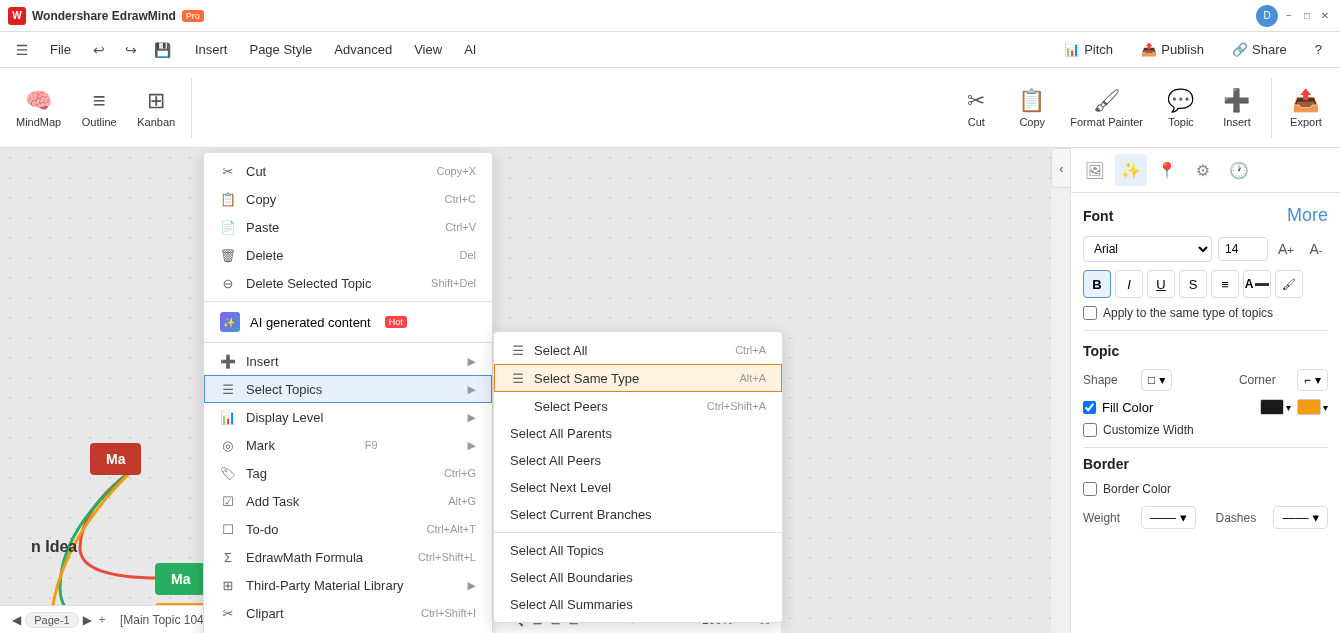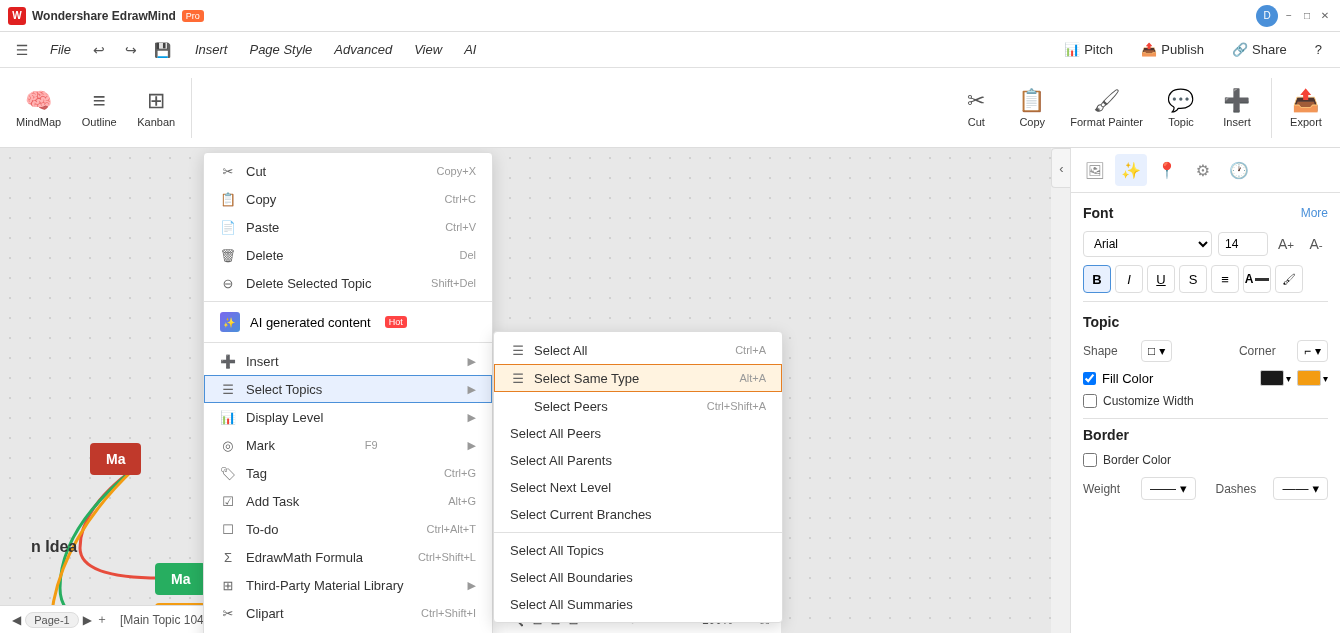--- a/index.html
+++ b/index.html
@@ -19,21 +19,21 @@
     .title-bar-controls { display: flex; gap: 4px; align-items: center; }
     .title-bar-avatar { width: 22px; height: 22px; background: #4a90d9; border-radius: 50%; display: flex; align-items: center; justify-content: center; color: white; font-size: 10px; }
     .win-btn { width: 14px; height: 14px; display: flex; align-items: center; justify-content: center; font-size: 10px; cursor: pointer; color: #666; }
 
     
     .menu-bar {
       display: flex; align-items: center; height: 36px;
       background: #fff; border-bottom: 1px solid #e0e0e0;
       padding: 0 8px; gap: 2px;
     }
-    .menu-item { padding: 4px 10px; border-radius: 4px; cursor: pointer; font-size: 13px; color: #333; white-space: nowrap; font-style: italic; }
+    .menu-item { padding: 4px 10px; border-radius: 4px; cursor: pointer; font-size: 13px; color: #333; white-space: nowrap; }
     .menu-icon-group { display: flex; align-items: center; gap: 4px; margin-right: 6px; }
     .icon-btn { width: 28px; height: 28px; display: flex; align-items: center; justify-content: center; border-radius: 4px; cursor: pointer; color: #555; font-size: 14px; }
     .menu-bar-right { margin-left: auto; display: flex; align-items: center; gap: 8px; }
     .action-btn { display: flex; align-items: center; gap: 4px; padding: 4px 10px; border-radius: 4px; cursor: pointer; font-size: 13px; color: #333; }
 
     
     .toolbar {
       display: flex; align-items: center; height: 80px;
       background: #fff; border-bottom: 1px solid #ddd;
       padding: 0 8px; gap: 4px;
@@ -61,21 +61,21 @@
       width: 270px; background: #fff; border-left: 1px solid #e0e0e0;
       display: flex; flex-direction: column;
     }
     .right-panel-tabs { display: flex; align-items: center; padding: 6px 8px; gap: 4px; border-bottom: 1px solid #e0e0e0; }
     .right-tab { width: 32px; height: 32px; display: flex; align-items: center; justify-content: center; border-radius: 4px; cursor: pointer; font-size: 16px; color: #888; }
     .right-tab.active { background: #e8f0fe; color: #4a90d9; }
     .panel-toggle { width: 20px; height: 40px; background: #f5f5f5; border: 1px solid #ddd; border-right: none; border-radius: 4px 0 0 4px; display: flex; align-items: center; justify-content: center; cursor: pointer; margin-right: -1px; color: #666; }
     .right-panel-content { padding: 12px; flex: 1; overflow-y: auto; }
     .section-header { display: flex; justify-content: space-between; align-items: center; margin-bottom: 10px; }
     .section-title { font-size: 14px; font-weight: 600; color: #222; }
-    .section-more { font-size: 12px; color: #4a90d9; cursor: pointer; }
+    .section-more { font-size: 18px; color: #4a90d9; cursor: pointer; }
     .font-row { display: flex; align-items: center; gap: 6px; margin-bottom: 8px; }
     .font-select { flex: 1; border: 1px solid #ddd; border-radius: 4px; padding: 4px 6px; font-size: 12px; background: #fff; }
     .font-size { width: 50px; border: 1px solid #ddd; border-radius: 4px; padding: 4px 6px; font-size: 12px; }
     .font-size-btn { width: 24px; height: 24px; border: none; background: none; cursor: pointer; font-size: 14px; color: #555; display: flex; align-items: center; justify-content: center; }
     .format-row { display: flex; align-items: center; gap: 4px; margin-bottom: 8px; }
     .fmt-btn { width: 28px; height: 28px; border: 1px solid #ddd; border-radius: 4px; background: #fff; cursor: pointer; display: flex; align-items: center; justify-content: center; font-size: 13px; }
     .fmt-btn.bold { font-weight: bold; }
     .fmt-btn.italic { font-style: italic; }
     .fmt-btn.underline { text-decoration: underline; }
     .fmt-btn.active { background: #e8f0fe; border-color: #4a90d9; }
@@ -420,27 +420,27 @@
       <div class="submenu-item">
         <div class="submenu-item-left">
           <span class="ctx-icon"></span>
           <span>Select Peers</span>
         </div>
         <span class="ctx-shortcut">Ctrl+Shift+A</span>
       </div>
 
       <div class="submenu-item">
         <div class="submenu-item-left">
+          <span>Select All Parents</span>
+        </div>
+      </div>
+
+      <div class="submenu-item">
+        <div class="submenu-item-left">
           <span>Select All Peers</span>
-        </div>
-      </div>
-
-      <div class="submenu-item">
-        <div class="submenu-item-left">
-          <span>Select All Parents</span>
         </div>
       </div>
 
       <div class="submenu-item">
         <div class="submenu-item-left">
           <span>Select Next Level</span>
         </div>
       </div>
 
       <div class="submenu-item">
@@ -526,20 +526,24 @@
           <button class="fmt-btn underline">U</button>
           <button class="fmt-btn strikethrough">S</button>
           <button class="fmt-btn">≡</button>
           <button class="color-btn">
             <span style="font-weight:bold;font-size:12px;">A</span>
             <span style="width:14px;height:3px;background:#333;display:block;"></span>
           </button>
           <button class="color-btn">
             <span style="font-size:11px;">🖌</span>
           </button>
+        </div>
+        <div class="checkbox-row">
+          <input type="checkbox" style="">
+          <span>Apply to the same type of topics</span>
         </div>
 
         <div style="height:1px;background:#e0e0e0;margin:8px 0;"></div>
 
         <div class="topic-section">
           <div class="section-header">
             <span class="section-title">Topic</span>
           </div>
           <div class="prop-row">
             <span class="prop-label">Shape</span>

